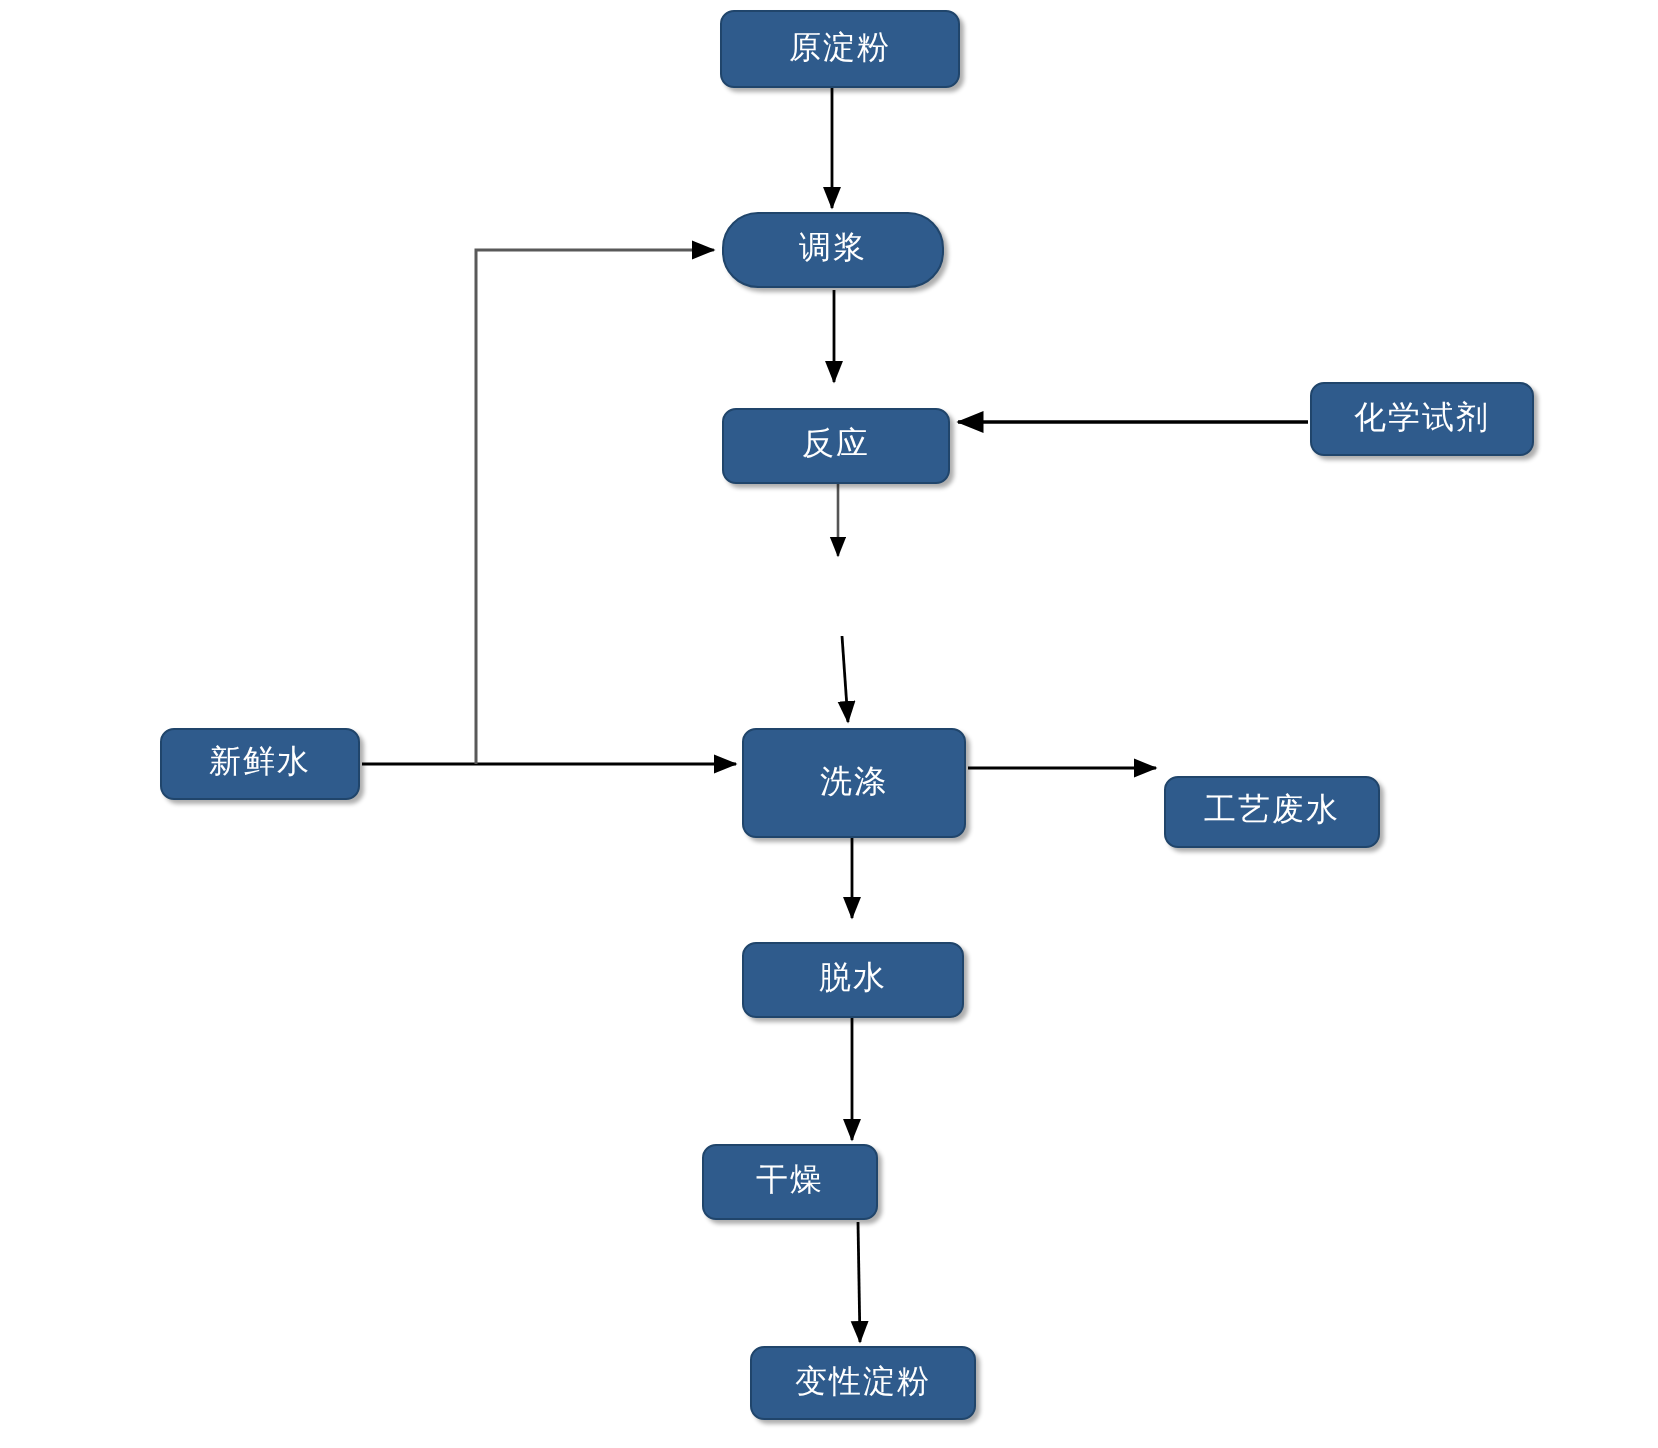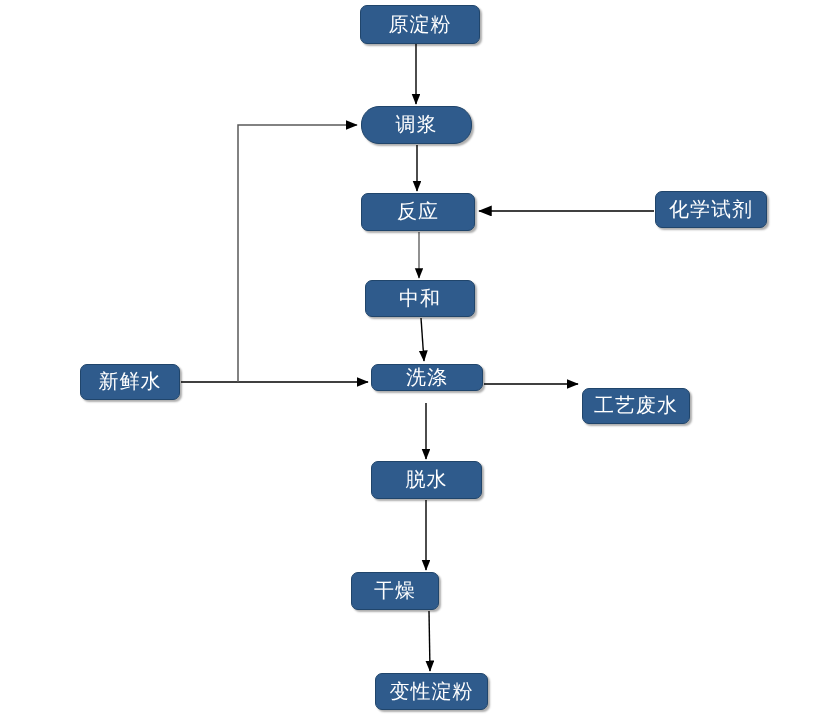--- a/index.html
+++ b/index.html
@@ -27,21 +27,21 @@
   .node {
     position: absolute;
     box-sizing: border-box;
     display: flex;
     align-items: center;
     justify-content: center;
     background: #2F5B8C;
     border: 1px solid #20456B;
     border-radius: 7px;
     color: #ffffff;
-    font-size: 20px;
+    font-size: 16px;
     letter-spacing: 1px;
     line-height: 1;
     text-align: center;
     box-shadow: 2px 2px 2px rgba(0,0,0,0.32);
     white-space: nowrap;
     user-select: none;
   }
   .node-label {
     display: block;
     transform: translateY(-1px);
@@ -86,45 +86,42 @@
   </svg>
 
   <div class="node" style="left:360px; top:5px; width:120px; height:39px;">
     <span class="node-label">原淀粉</span>
   </div>
 
   <div class="node" style="left:361px; top:106px; width:111px; height:38px;border-radius:18px;">
     <span class="node-label">调浆</span>
   </div>
 
-  <div class="node" style="left:361px; top:193px; width:114px; height:38px;">
+  <div class="node" style="left:361px; top:204px; width:114px; height:38px;">
     <span class="node-label">反应</span>
   </div>
 
   <div class="node" style="left:655px; top:191px; width:112px; height:37px;">
     <span class="node-label">化学试剂</span>
   </div>
 
-  <div class="node" style="left:365px; top:280px; width:110px; height:37px;">
-    <span class="node-label">中和</span>
-  </div>
 
   <div class="node" style="left:80px; top:364px; width:100px; height:36px;align-items:center;">
     <span class="node-label">新鲜水</span>
   </div>
 
-  <div class="node" style="left:371px; top:364px; width:112px; height:27px;">
+  <div class="node" style="left:371px; top:364px; width:112px; height:55px;">
     <span class="node-label">洗涤</span>
   </div>
 
   <div class="node" style="left:582px; top:366px; width:108px; height:36px;margin-top:22px;">
     <span class="node-label">工艺废水</span>
   </div>
 
-  <div class="node" style="left:371px; top:461px; width:111px; height:38px;">
+  <div class="node" style="left:371px; top:471px; width:111px; height:38px;">
     <span class="node-label">脱水</span>
   </div>
 
   <div class="node" style="left:351px; top:572px; width:88px; height:38px;">
     <span class="node-label">干燥</span>
   </div>
 
   <div class="node" style="left:375px; top:673px; width:113px; height:37px;">
     <span class="node-label">变性淀粉</span>
   </div>

